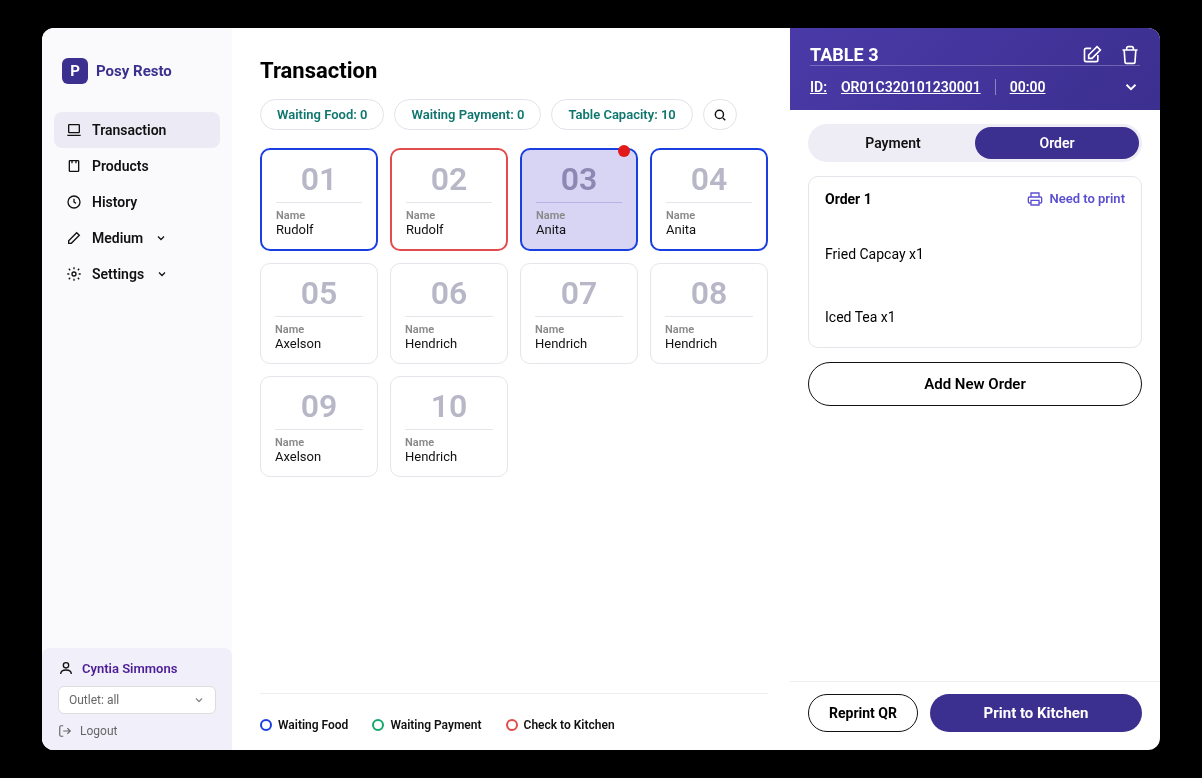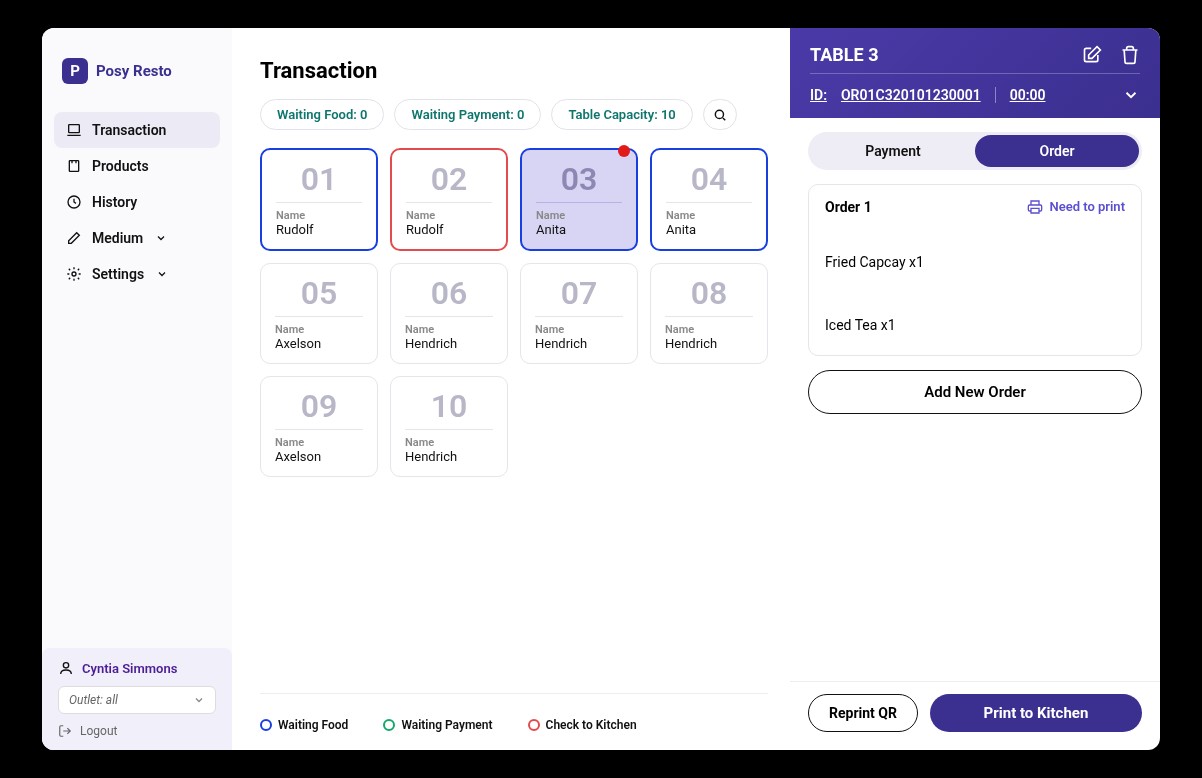--- a/index.html
+++ b/index.html
@@ -12,46 +12,46 @@
   .logo-badge { width: 26px; height: 26px; background: #3b2f8f; border-radius: 6px; color: #fff; font-weight: 700; display: flex; align-items: center; justify-content: center; font-size: 15px; }
   .logo-text { font-weight: 700; color: #3b2f8f; font-size: 15px; }
   .nav-item { display: flex; align-items: center; gap: 10px; padding: 10px 12px; border-radius: 8px; font-size: 14px; font-weight: 600; color: #111; cursor: pointer; }
   .nav-item.active { background: #ecebf5; }
   .nav-item .ico { width: 16px; height: 16px; display: inline-flex; align-items: center; justify-content: center; }
   .nav-chevron { margin-left: 2px; }
   .sidebar-spacer { flex: 1; }
   .user-block { background: #f0effa; border-radius: 8px 8px 0 0; padding: 12px; margin: 0 -12px -18px -12px; }
   .sidebar-bottom { padding: 0 4px; }
   .user-line { display: flex; align-items: center; gap: 8px; font-size: 13px; font-weight: 600; color: #4c1d95; margin-bottom: 10px; }
-  .outlet-select { display: flex; align-items: center; justify-content: space-between; border: 1px solid #ddd; border-radius: 6px; padding: 6px 10px; font-size: 12px; color: #666; background:#fff; margin-bottom: 10px; cursor: pointer; font-style: italic; }
+  .outlet-select { display: flex; align-items: center; justify-content: space-between; border: 1px solid #ddd; border-radius: 6px; padding: 6px 10px; font-size: 12px; color: #666; background:#fff; margin-bottom: 10px; cursor: pointer; }
   .logout-line { display: flex; align-items: center; gap: 8px; font-size: 12px; color: #666; cursor: pointer; }
   
   .main { flex: 1; padding: 30px 22px 18px 28px; display: flex; flex-direction: column; min-width: 0; }
   .page-title { font-size: 22px; font-weight: 700; margin-bottom: 16px; }
   .filter-row { display: flex; gap: 10px; margin-bottom: 18px; }
   .pill { border: 1px solid #e2e2ea; border-radius: 20px; padding: 7px 16px; font-size: 13px; font-weight: 600; color: #0f766e; background: #fff; cursor: pointer; }
   .pill.icon-only { padding: 7px 10px; width: 34px; display:flex; align-items:center; justify-content:center; }
   .tables-grid { display: grid; grid-template-columns: repeat(4, 1fr); gap: 12px; }
   .table-card { border: 1.5px solid #e5e5ec; border-radius: 10px; padding: 10px 14px 12px 14px; position: relative; cursor: pointer; background:#fff; }
   .table-card.blue { border: 2px solid #1a3fe0; }
   .table-card.red { border: 2px solid #e24c4c; }
   .table-card.selected { border: 2px solid #1a3fe0; background: #d7d5f3; }
   .table-num { font-size: 32px; font-weight: 600; color: #b7b7c7; text-align: center; padding-bottom: 4px; border-bottom: 1px solid #e5e5ec; margin-bottom: 6px; }
   .table-card.selected .table-num { border-bottom-color: #b7b2e6; color:#8b88b3;}
   .table-label { font-size: 11px; color: #888; font-weight: 600; }
   .table-name { font-size: 13px; color: #111; }
   .red-dot { position: absolute; top: -5px; right: 6px; width: 12px; height: 12px; background: #e21a1a; border-radius: 50%; }
   .main-spacer { flex: 1; }
-  .legend-row { display: flex; gap: 35px; padding-top: 24px; border-top: 1px solid #eee; margin-top: 16px; }
+  .legend-row { display: flex; gap: 24px; padding-top: 24px; border-top: 1px solid #eee; margin-top: 16px; }
   .legend-item { display: flex; align-items: center; gap: 6px; font-size: 12px; font-weight: 600; color: #111; }
   .legend-circle { width: 12px; height: 12px; border-radius: 50%; border: 2.5px solid; background:#fff; }
   
   .right-panel { width: 370px; display: flex; flex-direction: column; }
   .rp-header { background: linear-gradient(135deg, #4a3aa8, #3b2f8f); color: #fff; padding: 16px 20px 14px 20px; }
-  .rp-top { display: flex; align-items: center; justify-content: space-between; margin-bottom: 8px; }
+  .rp-top { display: flex; align-items: center; justify-content: space-between; margin-bottom: 0; }
   .rp-title { font-size: 18px; font-weight: 700; }
   .rp-icons { display: flex; gap: 18px; }
   .rp-icons .ib { width:20px; height:20px; cursor:pointer; display:inline-flex; align-items:center; justify-content:center; }
   .rp-id-row { display: flex; align-items: center; gap: 14px; border-top: 1px solid rgba(255,255,255,0.25); padding-top: 12px; font-size: 14px; font-weight: 600; text-decoration: underline; }
   .rp-id-row .divider { width:1px; height:16px; background:rgba(255,255,255,0.4); }
   .rp-id-row .chev { margin-left: auto; cursor:pointer; }
   .rp-body { flex: 1; padding: 14px 18px; display: flex; flex-direction: column; gap: 14px; overflow:auto; }
   .segmented { display: flex; background: #eeedf5; border-radius: 22px; padding: 3px; }
   .seg-btn { flex: 1; text-align: center; padding: 8px 0; font-size: 14px; font-weight: 600; border-radius: 22px; cursor: pointer; }
   .seg-btn.active { background: #3b2f8f; color: #fff; }

